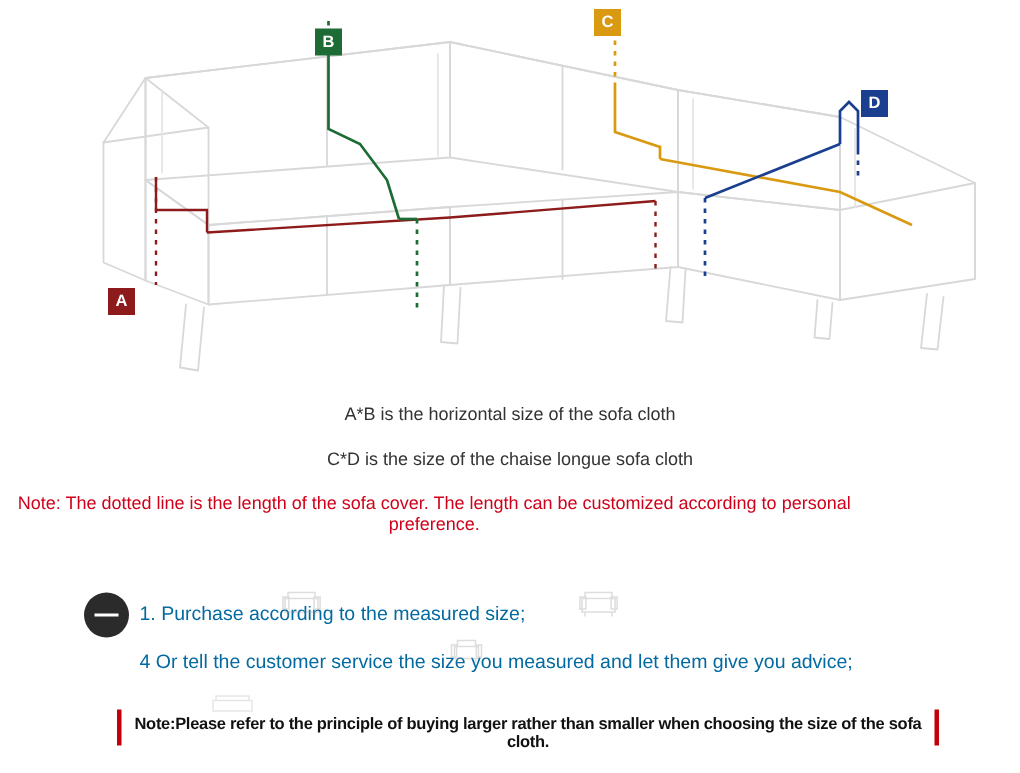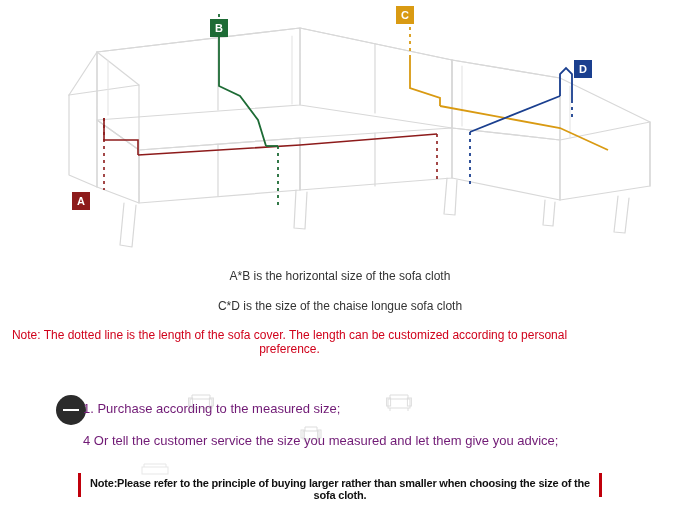--- a/index.html
+++ b/index.html
@@ -79,42 +79,43 @@
   #minus-badge .bar {
     position: absolute;
     left: 7px;
     top: 14px;
     width: 16px;
     height: 2px;
     background: #ffffff;
   }
   .step-text {
     position: absolute;
-    left: 83px;
+    left: 93px;
     font-size: 13px;
-    color: #701a75;
+    color: #0369a1;
   }
   #step1 { top: 16px; }
   #step2 { top: 48px; }
 
   .ghost-icon {
     position: absolute;
     opacity: 0.33;
   }
   #ghost1 { left: 188px; top: 392px; }
   #ghost2 { left: 386px; top: 392px; }
   #ghost3 { left: 300px; top: 424px; }
   #ghost4 { left: 140px; top: 462px; }
 
   #bottom-note {
     position: absolute;
     left: 78px;
     top: 473px;
     width: 524px;
     height: 24px;
+    padding-left: 24px;
   }
   #bottom-note .bar-left,
   #bottom-note .bar-right {
     position: absolute;
     top: 0;
     width: 3px;
     height: 24px;
     background: #c0000b;
   }
   #bottom-note .bar-left { left: 0; }

